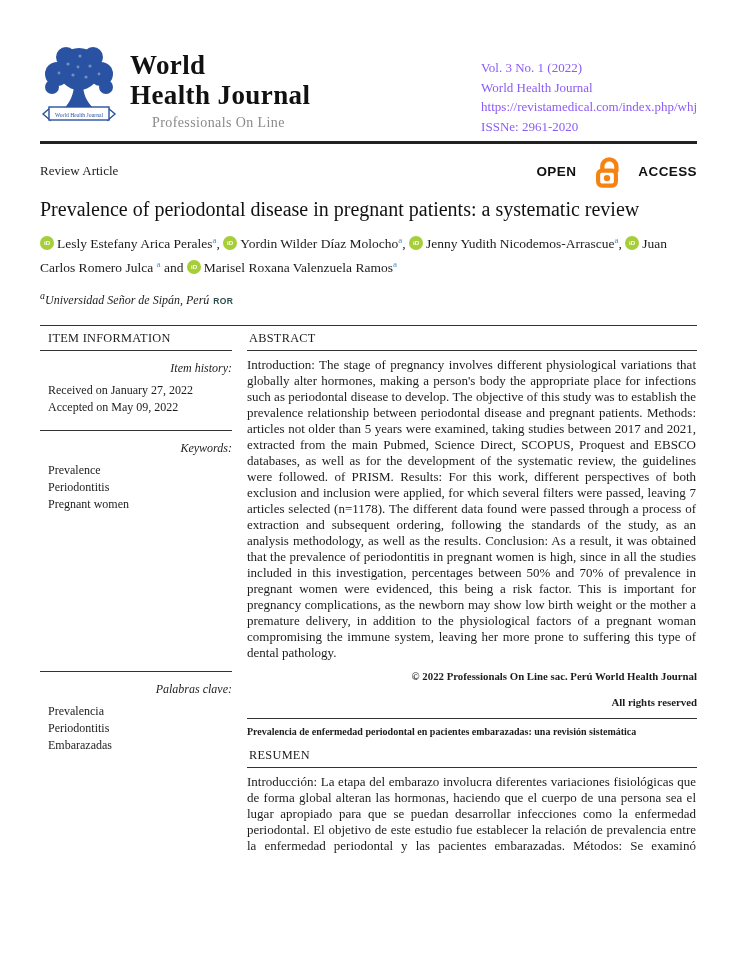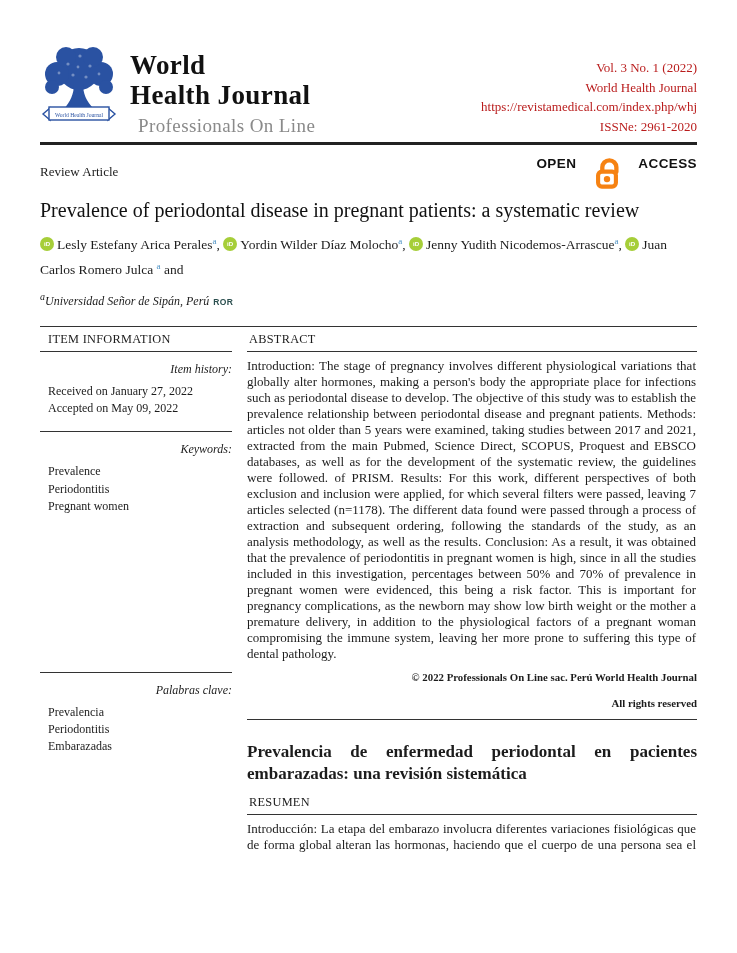--- a/index.html
+++ b/index.html
@@ -6,27 +6,27 @@
   .page{
     position:relative; width:737px; height:856px; box-sizing:border-box;
     padding:44px 40px 0 40px; overflow:hidden; background:#fff;
     font-family:"Liberation Serif", serif; color:#1c1c1c;
   }
   
   .masthead{display:flex; justify-content:space-between; align-items:flex-start;}
   .brand{display:flex; gap:12px;}
   .brand-text{padding-top:6px;}
   .jname{font-size:27px; font-weight:bold; line-height:1.12; letter-spacing:.4px; color:#111;}
-  .tagline{font-size:19px; color:#8a8a8a; margin-top:5px; padding-left:8px; letter-spacing:.4px;}
-  .issue-info{text-align:right; font-size:13px; line-height:1.5; padding-top:14px; color:#b91c1c;}
+  .tagline{font-size:14px; color:#8a8a8a; margin-top:5px; padding-left:8px; letter-spacing:.4px;margin-left:14px;}
+  .issue-info{text-align:left; font-size:13px; line-height:1.5; padding-top:14px; color:#8b5cf6;}
   .thick-rule{height:3px; background:#222; margin-top:5px;}
   
   .type-row{display:flex; justify-content:space-between; align-items:center; margin-top:10px; height:34px;}
   .type-label{font-size:13px;}
-  .oa{display:inline-flex; gap:16px; font-family:"Liberation Sans", sans-serif; font-weight:bold; font-size:13.5px; letter-spacing:.4px; color:#111;}
+  .oa{display:inline-flex; align-items:center; gap:16px; font-family:"Liberation Sans", sans-serif; font-weight:bold; font-size:13.5px; letter-spacing:.4px; color:#111;}
   .article-title{font-size:20px; font-weight:normal; margin:10px 0 0 0; color:#111;}
   .authors{font-size:13.5px; line-height:1.8; margin:10px 0 0 0;}
   .orcid{vertical-align:-2px; margin-right:3px;}
   .asup{color:#4a90c4; font-size:9px;}
   .affiliation{font-size:12px; font-style:italic; margin:9px 0 0 0;}
   .ror{font-style:normal; font-family:Liberation Sans, sans-serif; font-weight:bold; font-size:8.5px; color:#2b4f4f; letter-spacing:.4px; margin-left:4px;}
   
   .columns{display:flex; gap:15px; border-top:1.4px solid #333; margin-top:17px;}
   .left-col{width:192px; flex:none; font-size:12px;}
   .right-col{flex:1; min-width:0;}
@@ -34,21 +34,21 @@
   .right-col .col-head{padding-left:2px;}
   .label{font-style:italic; margin:10px 0 6px 8px;text-align:right;}
   .kv{margin:1px 0 1px 8px; line-height:1.35;}
   .rule{border-top:1.3px solid #333; margin-top:15px;}
   .palabras-rule{margin-top:158px;}
   
   .body-text{font-size:13px; line-height:16px; text-align:justify; margin:6px 1px 0 0;}
   .copyright{text-align:right; font-weight:bold; font-size:10.8px; margin:9px 0 0 0;}
   .copyright.second{margin-top:14px;}
   .divider{border-top:1.3px solid #333; margin-top:10px;}
-  .es-title{font-weight:bold; font-size:17px; line-height:1.28; text-align:justify; margin:21px 0 0 0;}
+  .es-title{font-weight:bold; font-size:10px; line-height:1.28; text-align:justify; margin:7px 0 0 0;}
   .resumen-head{border-top:none; margin-top:5px;}
   
   .doi-row{position:absolute; left:46px; top:862px; display:flex; align-items:center; gap:7px; font-size:11.5px;}
   .page-footer{position:absolute; left:39px; right:40px; top:893px; border-top:1.4px solid #333; padding-top:9px; display:flex; align-items:flex-start;}
   .footer-text{margin-left:18px; font-size:13.5px; line-height:1.4; color:#8a8a8a; padding-top:3px;}
   .footer-page{margin-left:auto; font-size:13px; color:#8a8a8a; padding-top:16px;}
 </style>
 </head>
 <body>
 
@@ -117,21 +117,24 @@
           <text x="12" y="16.2" text-anchor="middle" font-size="10.5" font-family="Liberation Sans, sans-serif" font-weight="bold" fill="#fff">iD</text>
         </svg><span>Lesly Estefany Arica Perales</span><sup class="asup">a</sup><span>, </span></span><span><svg class="orcid" width="14" height="14" viewBox="0 0 24 24">
           <circle cx="12" cy="12" r="12" fill="#A6CE39"></circle>
           <text x="12" y="16.2" text-anchor="middle" font-size="10.5" font-family="Liberation Sans, sans-serif" font-weight="bold" fill="#fff">iD</text>
         </svg><span>Yordin Wilder Díaz Molocho</span><sup class="asup">a</sup><span>, </span></span><span><svg class="orcid" width="14" height="14" viewBox="0 0 24 24">
           <circle cx="12" cy="12" r="12" fill="#A6CE39"></circle>
           <text x="12" y="16.2" text-anchor="middle" font-size="10.5" font-family="Liberation Sans, sans-serif" font-weight="bold" fill="#fff">iD</text>
         </svg><span>Jenny Yudith Nicodemos-Arrascue</span><sup class="asup">a</sup><span>, </span></span><span><svg class="orcid" width="14" height="14" viewBox="0 0 24 24">
           <circle cx="12" cy="12" r="12" fill="#A6CE39"></circle>
           <text x="12" y="16.2" text-anchor="middle" font-size="10.5" font-family="Liberation Sans, sans-serif" font-weight="bold" fill="#fff">iD</text>
-        </svg><span>Juan Carlos Romero Julca </span><sup class="asup">a</sup><span> and </span></span></p>
+        </svg><span>Juan Carlos Romero Julca </span><sup class="asup">a</sup><span> and </span></span><span><svg class="orcid" width="14" height="14" viewBox="0 0 24 24">
+          <circle cx="12" cy="12" r="12" fill="#A6CE39"></circle>
+          <text x="12" y="16.2" text-anchor="middle" font-size="10.5" font-family="Liberation Sans, sans-serif" font-weight="bold" fill="#fff">iD</text>
+        </svg><span>Marisel Roxana Valenzuela Ramos</span><sup class="asup">a</sup></span></p>
 
   <p class="affiliation"><sup>a</sup><span>Universidad Señor de Sipán, Perú</span><span class="ror">ROR</span></p>
 
   <div class="columns">
 
     <aside class="left-col">
       <div class="col-head">ITEM INFORMATION</div>
       <p class="label">Item history:</p>
       <p class="kv">Received on January 27, 2022</p>
       <p class="kv">Accepted on May 09, 2022</p>

